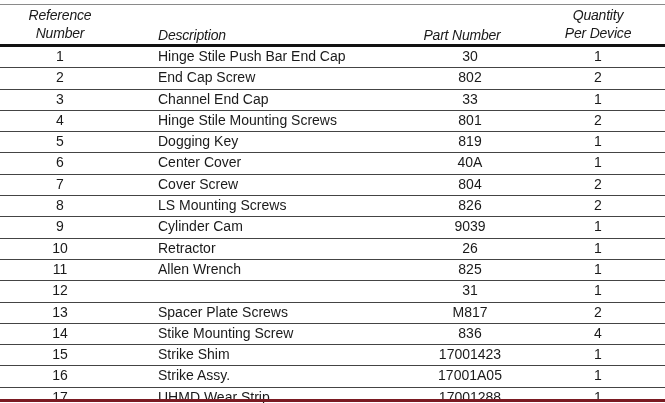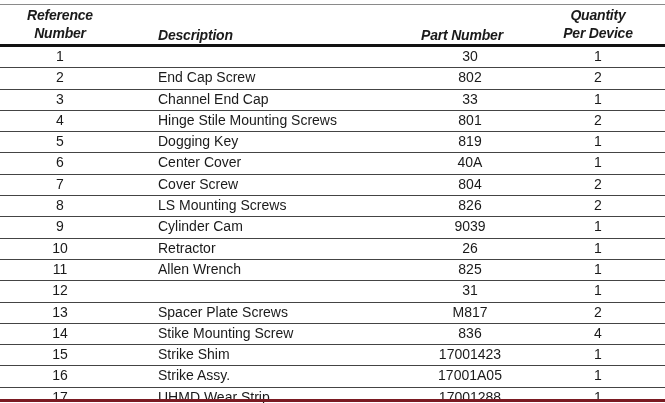--- a/index.html
+++ b/index.html
@@ -25,21 +25,21 @@
     }
     .header {
       position: absolute;
       left: 0;
       top: 6px;
       width: 665px;
       height: 38px;
     }
     .hcell {
       position: absolute;
-      font-weight: bold;
+      font-weight: normal;
       font-style: italic;
       font-size: 14px;
       line-height: 18px;
       color: #1a1a1a;
       text-align: center;
       letter-spacing: -0.2px;
     }
     .h-ref { left: 14px; width: 92px; top: 0; }
     .h-desc { left: 158px; top: 20px; text-align: left; }
     .h-part { left: 410px; width: 104px; top: 20px; }
@@ -118,20 +118,21 @@
     <div>Quantity</div>
     <div>Per Device</div>
   </div>
 </div>
 
 <div class="header-rule"></div>
 
 <div class="rows">
   <div class="row">
     <span class="c-ref">1</span>
+    <span class="c-desc">Hinge Stile Push Bar End Cap</span>
     <span class="c-part">30</span>
     <span class="c-qty">1</span>
   </div>
   <div class="row">
     <span class="c-ref">2</span>
     <span class="c-desc">End Cap Screw</span>
     <span class="c-part">802</span>
     <span class="c-qty">2</span>
   </div>
   <div class="row">

